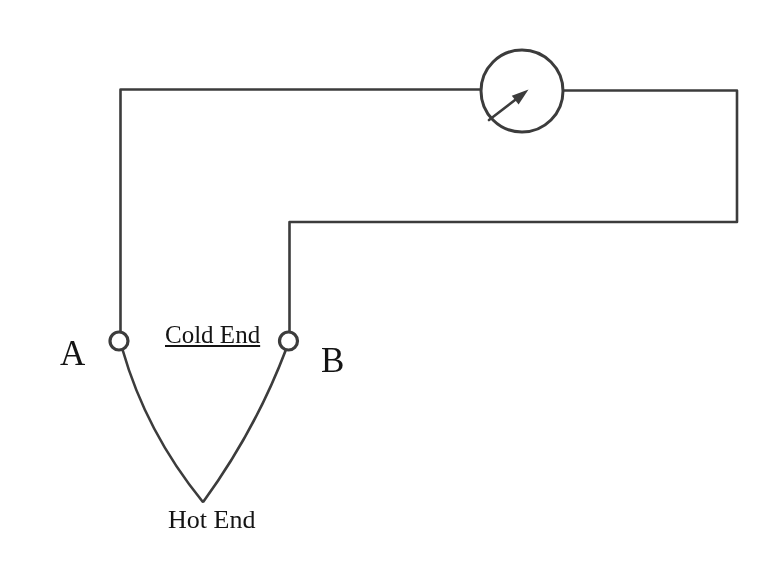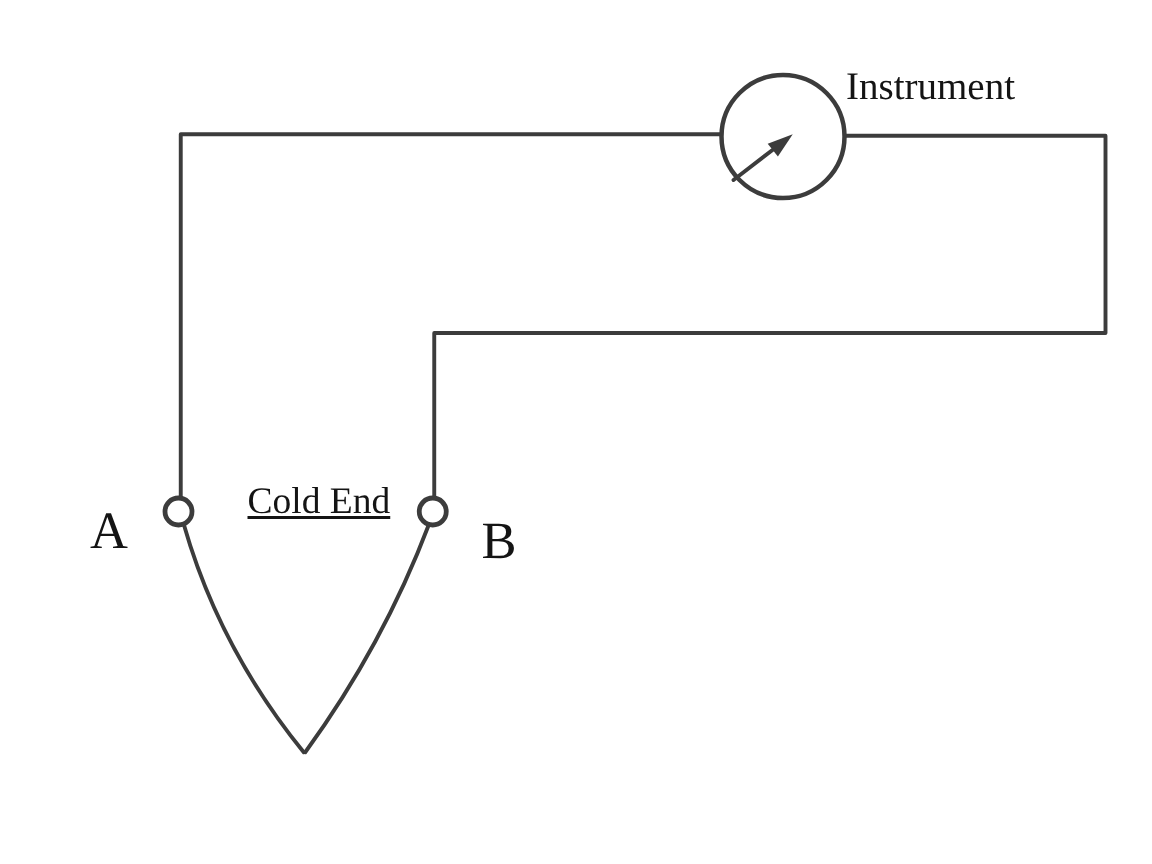--- a/index.html
+++ b/index.html
@@ -77,18 +77,18 @@
     <circle class="dial" cx="522" cy="91" r="41"></circle>
     <g>
       <line class="needle-line" x1="489" y1="120" x2="515" y2="100"></line>
       <polygon class="needle-head" points="528.5,89.5 518.6,104.4 511.8,95.8"></polygon>
     </g>
 
     <circle class="node" cx="119" cy="341" r="9"></circle>
     <circle class="node" cx="288.5" cy="341" r="9"></circle>
   </svg>
 
-  <span class="lbl lbl-instrument">Instrument</span>
   <span class="lbl lbl-a">A</span>
   <span class="lbl lbl-b">B</span>
   <span class="lbl lbl-cold">Cold End</span>
+  <span class="lbl lbl-hot">Hot End</span>
 
 </div>
 
 </body></html>

